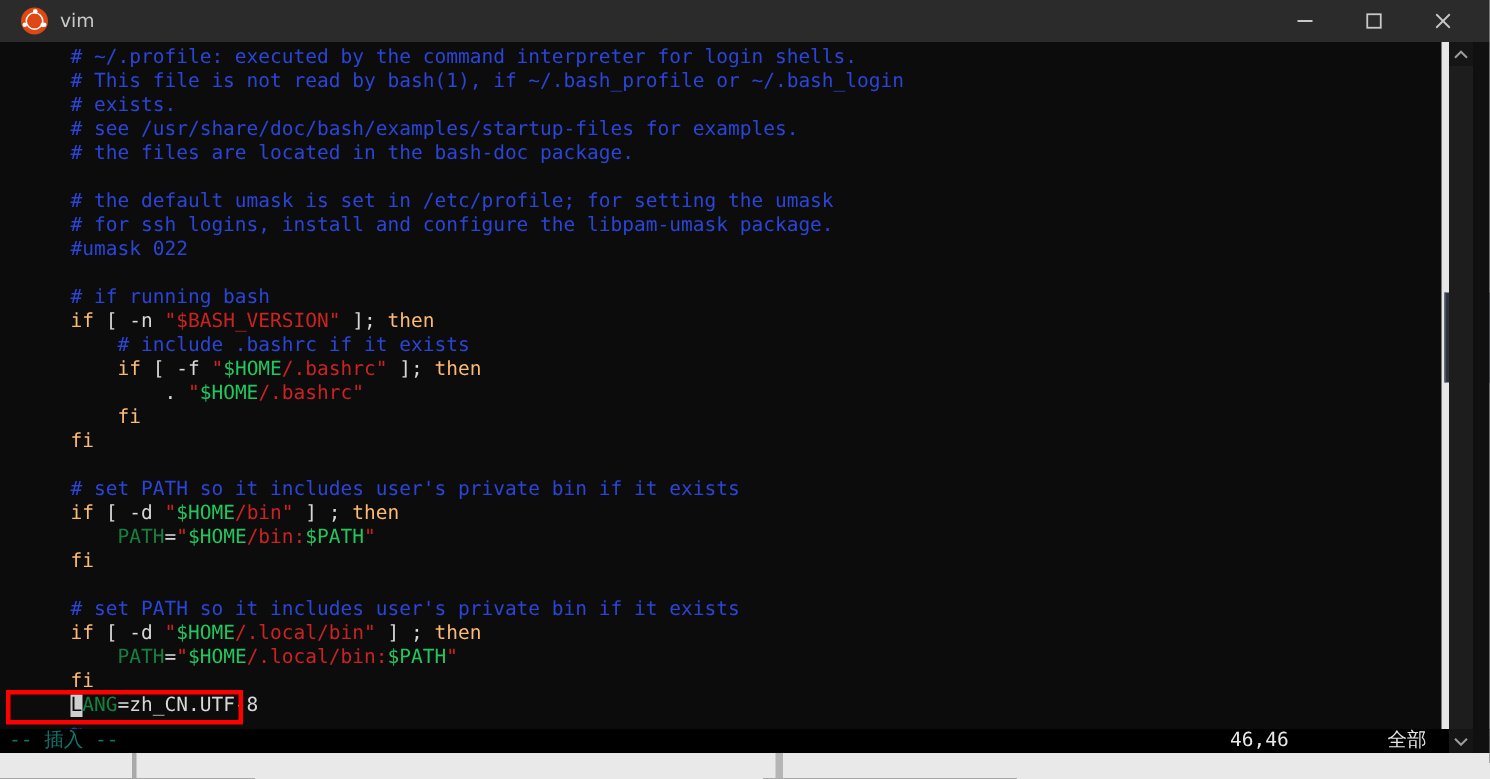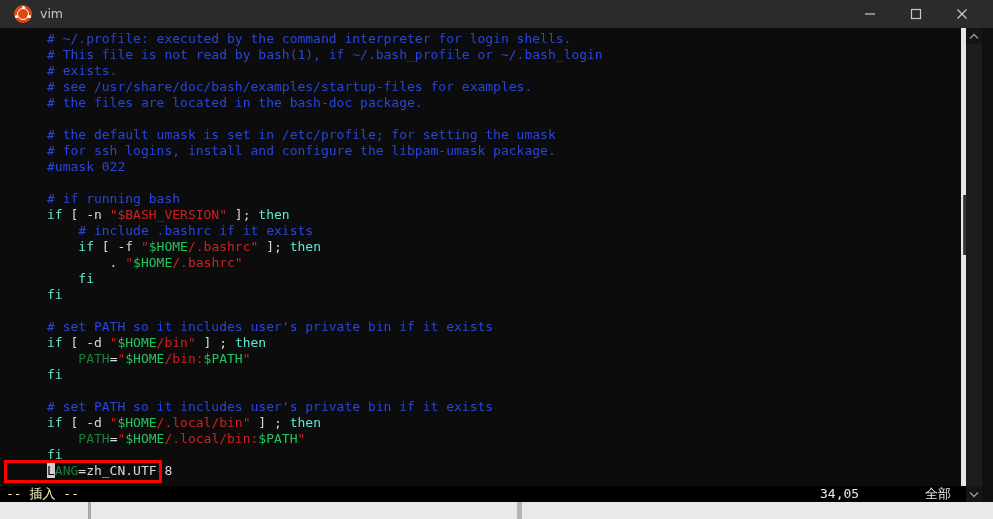--- a/index.html
+++ b/index.html
@@ -41,35 +41,35 @@
   .winbtn svg{position:absolute;left:50%;top:50%;transform:translate(-50%,-50%);}
 
   
   #editor{position:absolute;left:5px;top:28px;width:956px;height:458px;background:#0c0c0c;
           overflow:hidden;}
   #code{position:absolute;left:0;top:0;padding:3px 0 0 2px;
         font-family:"DejaVu Sans Mono",monospace;font-size:13px;line-height:16px;
         white-space:pre;color:#cfcfcf;}
   .ln{height:16px;margin-left:40px;}
   .c-comment{color:#2a45d8;}
-  .c-kw{color:#5eead4;}
+  .c-kw{color:#fdba74;}
   .c-str{color:#cc2222;}
   .c-var{color:#22c55e;}
   .c-id{color:#15803d;}
   .c-plain{color:#d8d8d8;}
   .c-tilde{color:#1b3fa0;}
   .cursor{background:#cfcfcf;color:#0c0c0c;}
 
   
   #annot-box{position:absolute;left:4px;top:460px;width:158px;height:23px;
              border:3px solid #ff0000;box-sizing:border-box;pointer-events:none;}
 
   
   #statusline{position:absolute;left:0;top:486px;width:993px;height:16px;background:#000;}
-  #status-mode{position:absolute;left:6px;top:0;color:#fef9c3;font-size:13px;line-height:16px;
+  #status-mode{position:absolute;left:6px;top:0;color:#0f766e;font-size:13px;line-height:16px;
                font-family:"DejaVu Sans Mono",monospace;}
   #status-pos{position:absolute;left:820px;top:0;color:#e8e8e8;font-size:13px;line-height:16px;
               font-family:"DejaVu Sans Mono",monospace;}
   #status-scope{position:absolute;left:925px;top:0;color:#e8e8e8;font-size:13px;line-height:16px;
                 font-family:"DejaVu Sans Mono",monospace;}
 
   
   #scrollbar{position:absolute;left:966px;top:28px;width:16px;height:474px;background:#151515;}
   #sb-up,#sb-down{position:absolute;left:0;width:16px;height:16px;}
   #sb-up{top:0;} #sb-down{bottom:0;}
@@ -123,21 +123,21 @@
   </div>
 
   <div id="editor">
     <div id="code"><div class="ln"><span class="c-comment"># ~/.profile: executed by the command interpreter for login shells.</span></div><div class="ln"><span class="c-comment"># This file is not read by bash(1), if ~/.bash_profile or ~/.bash_login</span></div><div class="ln"><span class="c-comment"># exists.</span></div><div class="ln"><span class="c-comment"># see /usr/share/doc/bash/examples/startup-files for examples.</span></div><div class="ln"><span class="c-comment"># the files are located in the bash-doc package.</span></div><div class="ln"><span class="c-plain"></span></div><div class="ln"><span class="c-comment"># the default umask is set in /etc/profile; for setting the umask</span></div><div class="ln"><span class="c-comment"># for ssh logins, install and configure the libpam-umask package.</span></div><div class="ln"><span class="c-comment">#umask 022</span></div><div class="ln"><span class="c-plain"></span></div><div class="ln"><span class="c-comment"># if running bash</span></div><div class="ln"><span class="c-kw">if</span><span class="c-plain"> [ -n </span><span class="c-str">"$BASH_VERSION"</span><span class="c-plain"> ]; </span><span class="c-kw">then</span></div><div class="ln"><span class="c-comment">    # include .bashrc if it exists</span></div><div class="ln"><span class="c-plain">    </span><span class="c-kw">if</span><span class="c-plain"> [ -f </span><span class="c-str">"</span><span class="c-var">$HOME</span><span class="c-str">/.bashrc"</span><span class="c-plain"> ]; </span><span class="c-kw">then</span></div><div class="ln"><span class="c-plain">        . </span><span class="c-str">"</span><span class="c-var">$HOME</span><span class="c-str">/.bashrc"</span></div><div class="ln"><span class="c-plain">    </span><span class="c-kw">fi</span></div><div class="ln"><span class="c-kw">fi</span></div><div class="ln"><span class="c-plain"></span></div><div class="ln"><span class="c-comment"># set PATH so it includes user's private bin if it exists</span></div><div class="ln"><span class="c-kw">if</span><span class="c-plain"> [ -d </span><span class="c-str">"</span><span class="c-var">$HOME</span><span class="c-str">/bin"</span><span class="c-plain"> ] ; </span><span class="c-kw">then</span></div><div class="ln"><span class="c-plain">    </span><span class="c-id">PATH</span><span class="c-plain">=</span><span class="c-str">"</span><span class="c-var">$HOME</span><span class="c-str">/bin:</span><span class="c-var">$PATH</span><span class="c-str">"</span></div><div class="ln"><span class="c-kw">fi</span></div><div class="ln"><span class="c-plain"></span></div><div class="ln"><span class="c-comment"># set PATH so it includes user's private bin if it exists</span></div><div class="ln"><span class="c-kw">if</span><span class="c-plain"> [ -d </span><span class="c-str">"</span><span class="c-var">$HOME</span><span class="c-str">/.local/bin"</span><span class="c-plain"> ] ; </span><span class="c-kw">then</span></div><div class="ln"><span class="c-plain">    </span><span class="c-id">PATH</span><span class="c-plain">=</span><span class="c-str">"</span><span class="c-var">$HOME</span><span class="c-str">/.local/bin:</span><span class="c-var">$PATH</span><span class="c-str">"</span></div><div class="ln"><span class="c-kw">fi</span></div><div class="ln"><span class="c-id cursor">L</span><span class="c-id">ANG</span><span class="c-plain">=zh_CN.UTF-8</span></div><div class="ln"><span class="c-tilde">~</span></div></div>
   </div>
 
   <div id="annot-box"></div>
 
   <div id="statusline">
     <div id="status-mode">-- 插入 --</div>
-    <div id="status-pos">34,05</div>
+    <div id="status-pos">46,46</div>
     <div id="status-scope">全部</div>
   </div>
 
   <div id="scrollbar">
     <div id="sb-up">
       <svg width="10" height="7" viewBox="0 0 10 7">
         <polyline points="1,5.5 5,1.5 9,5.5" fill="none" stroke="#9a9a9a" stroke-width="1.4"></polyline>
       </svg>
     </div>
     <div id="sb-thumb"></div>

